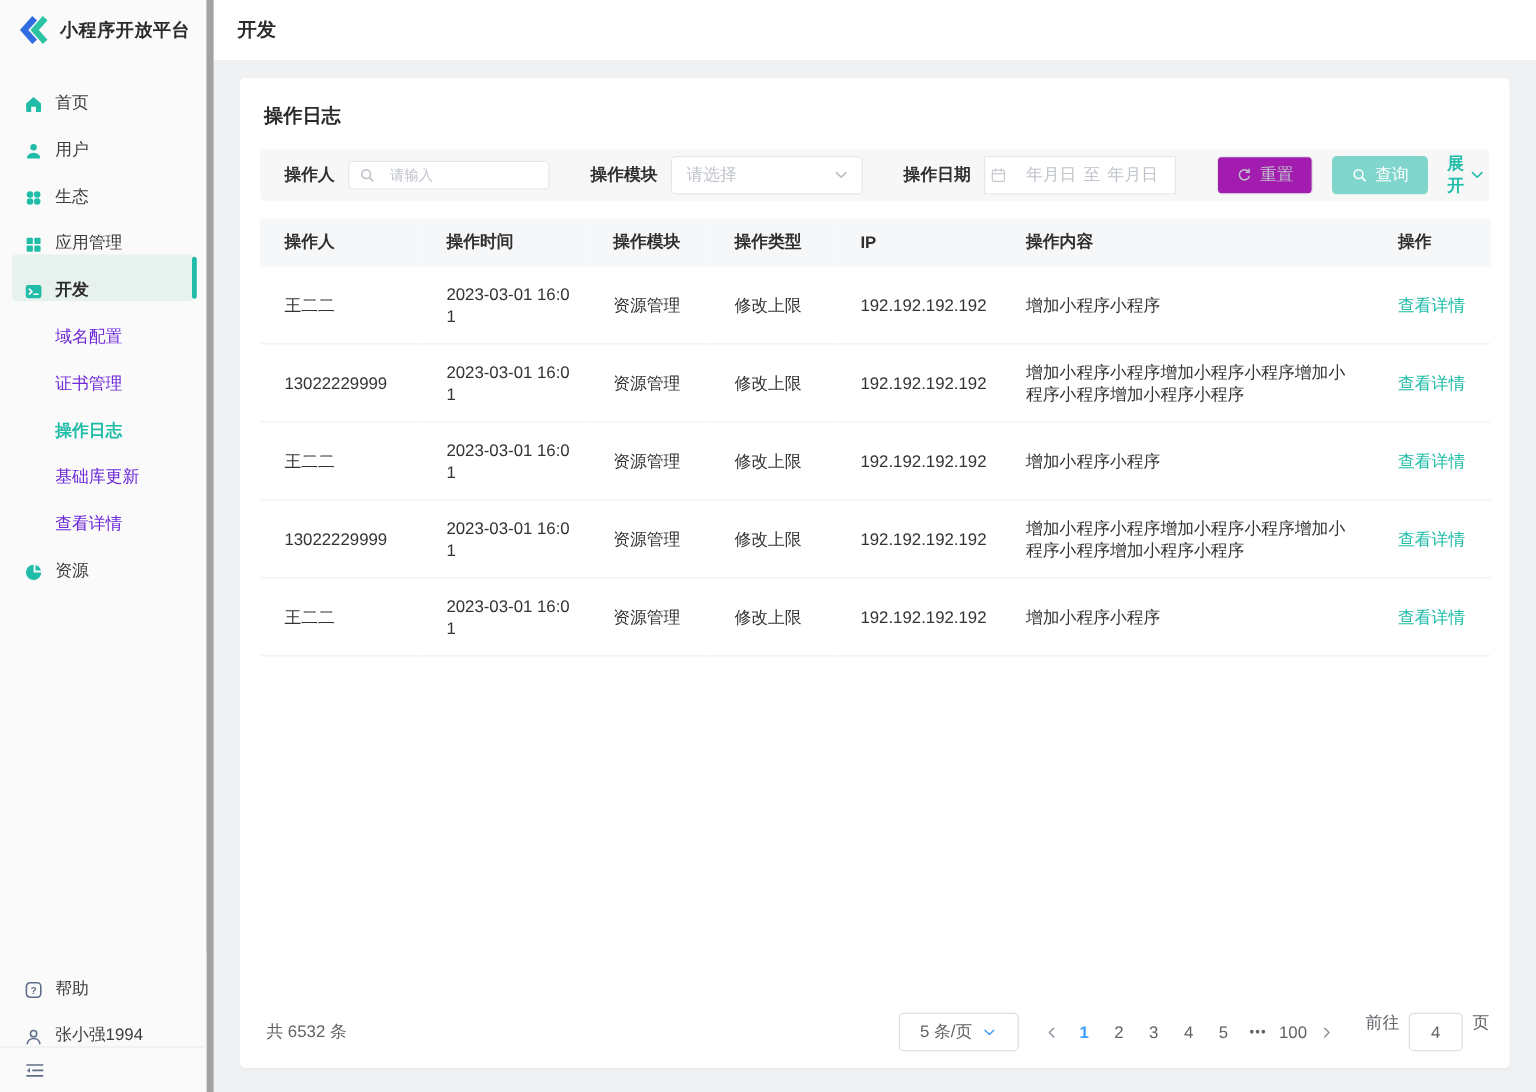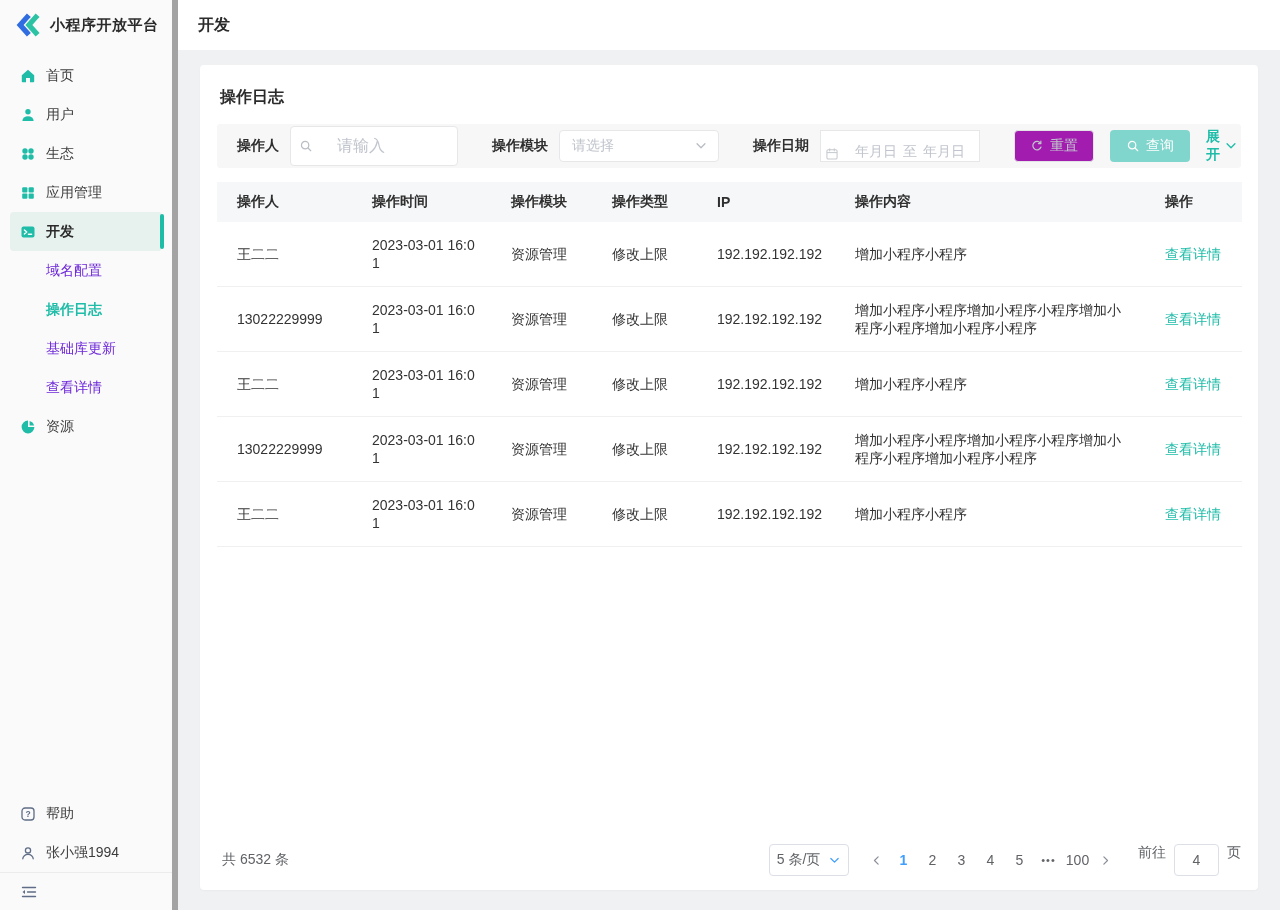--- a/index.html
+++ b/index.html
@@ -16,21 +16,21 @@
   *{box-sizing:border-box;margin:0;padding:0}
   html,body{width:1280px;height:910px;overflow:hidden}
   body{font-family:"Liberation Sans","DejaVu Sans",sans-serif;font-size:14px;color:var(--text);background:#fff}
   .app{display:flex;width:1280px;height:910px}
 
   
   .sidebar{width:178px;background:#fafafa;position:relative;flex-shrink:0;border-right:6px solid #a3a3a3}
   .brand{height:50px;display:flex;align-items:center;gap:8px;padding-left:14px}
   .brand-title{font-size:15px;font-weight:700;color:#2b2b2b;letter-spacing:.5px}
   .menu{padding-top:6px}
-  .mi{display:flex;align-items:center;gap:10px;height:39px;margin:0 10px;padding:0 10px;border-radius:4px;cursor:pointer;position:relative;color:#3c3c3c;white-space:nowrap}
+  .mi{display:flex;align-items:flex-end;gap:10px;height:39px;margin:0 10px;padding:0 10px;border-radius:4px;cursor:pointer;position:relative;color:#3c3c3c;white-space:nowrap}
   .mi .ic{width:16px;height:16px;flex-shrink:0;display:flex;color:var(--teal)}
   .mi.sub{padding-left:36px;color:#6d28d9}
   .mi.active{background:var(--teal-bg);font-weight:700;color:#2b2b2b}
   .mi.active::after{content:"";position:absolute;right:-2px;top:2px;bottom:2px;width:4px;border-radius:2px;background:var(--teal)}
   .mi.sel{color:var(--teal);font-weight:700}
   .side-footer{position:absolute;left:0;right:0;bottom:0;background:#fafafa}
   .side-footer .ic{color:var(--bluegray)}
   .collapse-row{border-top:1px solid #ececec;height:38px;display:flex;align-items:center;padding-left:20px}
   .collapse-row .ic{width:18px;height:18px;color:var(--bluegray);display:flex;cursor:pointer}
   .bell-wrap{position:relative}
@@ -43,25 +43,25 @@
   .content{flex:1;background:#f0f1f3;padding:15px 22px 20px}
   .card{background:#fff;border-radius:4px;height:100%;padding:14px 17px;display:flex;flex-direction:column;box-shadow:0 1px 2px rgba(0,0,0,.03)}
   .card-title{font-size:16px;font-weight:700;color:#2b2b2b;margin:8px 3px 16px}
 
   
   .filterbar{background:#f7f7f8;border-radius:3px;height:44px;display:flex;align-items:center;padding:0 20px;flex-shrink:0}
   .fgroup{display:flex;align-items:center;gap:11px;margin-right:34px}
   .flabel{font-weight:600;color:#2f2f2f;white-space:nowrap}
   .inputwrap{position:relative;display:flex;align-items:center}
   .inputwrap .lead-ic{position:absolute;left:9px;width:14px;height:14px;color:#b9bdc4;display:flex;pointer-events:none}
-  .f-input{width:168px;height:40px;border:1px solid var(--border);border-radius:4px;background:#fff;padding:0 10px 0 46px;font-size:16px;color:var(--text);outline:none;font-family:inherit}
+  .f-input{width:168px;height:24px;border:1px solid var(--border);border-radius:4px;background:#fff;padding:0 10px 0 34px;font-size:12px;color:var(--text);outline:none;font-family:inherit}
   .f-input::placeholder{color:var(--muted)}
   .f-select{width:160px;height:32px;border:1px solid var(--border);border-radius:4px;background:#fff;display:flex;align-items:center;padding:0 10px 0 12px;color:var(--muted);cursor:pointer}
   .f-select .chev{margin-left:auto;width:14px;height:14px;color:#b9bdc4;display:flex}
-  .f-date{width:160px;height:32px;border:1px solid var(--border);border-radius:0;background:#fff;display:flex;align-items:flex-end;gap:6px;padding:0 4px;color:var(--muted);cursor:pointer}
+  .f-date{width:160px;height:32px;border:1px solid var(--border);border-radius:0;background:#fff;display:flex;align-items:center;gap:6px;padding:0 4px;color:var(--muted);cursor:pointer}
   .f-date .cal{width:14px;height:14px;display:flex;color:#c6c9ce;flex-shrink:0}
   .f-date .dtxt{display:flex;gap:6px;margin:0 auto;white-space:nowrap}
   .factions{margin-left:auto;display:flex;align-items:center;gap:16px}
   .btn{height:32px;border-radius:4px;display:flex;align-items:center;gap:6px;padding:0 15px;font-size:14px;cursor:pointer;border:1px solid transparent;white-space:nowrap}
   .btn .bic{width:14px;height:14px;display:flex}
   .btn-reset{background:#a21caf;border-color:#e3e4e6;color:var(--muted)}
   .btn-query{background:rgba(31,188,168,.55);color:#fff}
   .expand-link{display:flex;align-items:center;gap:4px;color:var(--teal);font-weight:600;cursor:pointer}
   .expand-link .chev{width:14px;height:14px;display:flex}
 
@@ -69,21 +69,21 @@
   table{width:100%;border-collapse:collapse;table-layout:fixed;margin-top:14px}
   thead th{background:#f6f7f9;text-align:left;font-weight:600;color:#2f2f2f;padding:11px 12px 11px 20px;font-size:14px}
   tbody td{padding:14px 12px 14px 20px;border-bottom:1px solid var(--line);color:var(--text);font-size:14px;line-height:18px;vertical-align:middle;word-break:break-all}
   .link{color:var(--teal);cursor:pointer;white-space:nowrap}
 
   
   .spacer{flex:1}
   .pagination{display:flex;align-items:center;height:32px;margin-top:14px;color:var(--text2);flex-shrink:0}
   .total{padding-left:5px}
   .pag-right{margin-left:auto;display:flex;align-items:center;gap:14px}
-  .sizer{width:80px;height:32px;border:1px solid #dcdfe6;border-radius:4px;background:#fff;display:flex;align-items:center;justify-content:center;gap:8px;cursor:pointer}
+  .sizer{width:100px;height:32px;border:1px solid #dcdfe6;border-radius:4px;background:#fff;display:flex;align-items:center;justify-content:center;gap:8px;cursor:pointer}
   .sizer .chev{width:13px;height:13px;color:var(--blue);display:flex}
   .pager{display:flex;align-items:center}
   .pnum{min-width:29px;height:32px;display:flex;align-items:center;justify-content:center;cursor:pointer;color:var(--text2);font-weight:500}
   .pnum.on{color:var(--blue);font-weight:700}
   .parrow{width:26px;height:32px;display:flex;align-items:center;justify-content:center;cursor:pointer;color:#8a8f99}
   .parrow .chev{width:13px;height:13px;display:flex}
   .goto{display:flex;align-items:flex-start;gap:8px;margin-left:6px}
   .goto-input{width:45px;height:32px;border:1px solid #dcdfe6;border-radius:4px;text-align:center;font-size:14px;color:var(--text2);outline:none;font-family:inherit}
 </style>
 </head>
@@ -159,20 +159,23 @@
             <svg viewBox="0 0 16 16">
               <rect x="1.5" y="2.5" width="13" height="11" rx="2" fill="currentColor"></rect>
               <path d="M4.4 6 l2.3 2 -2.3 2" stroke="#fafafa" stroke-width="1.4" fill="none" stroke-linecap="round" stroke-linejoin="round"></path>
               <line x1="8.4" y1="10.2" x2="11.6" y2="10.2" stroke="#fafafa" stroke-width="1.4" stroke-linecap="round"></line>
             </svg>
           </span>
         <span>开发</span>
       </div>
       <div class="mi sub">
         <span>域名配置</span>
+      </div>
+      <div class="mi sub">
+        <span>证书管理</span>
       </div>
       <div class="mi sub sel">
         <span>操作日志</span>
       </div>
       <div class="mi sub">
         <span>基础库更新</span>
       </div>
       <div class="mi sub">
         <span>查看详情</span>
       </div>

